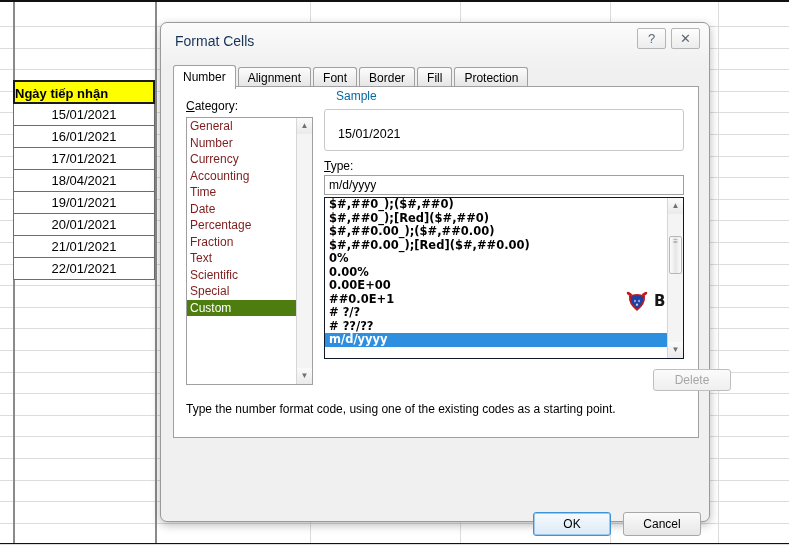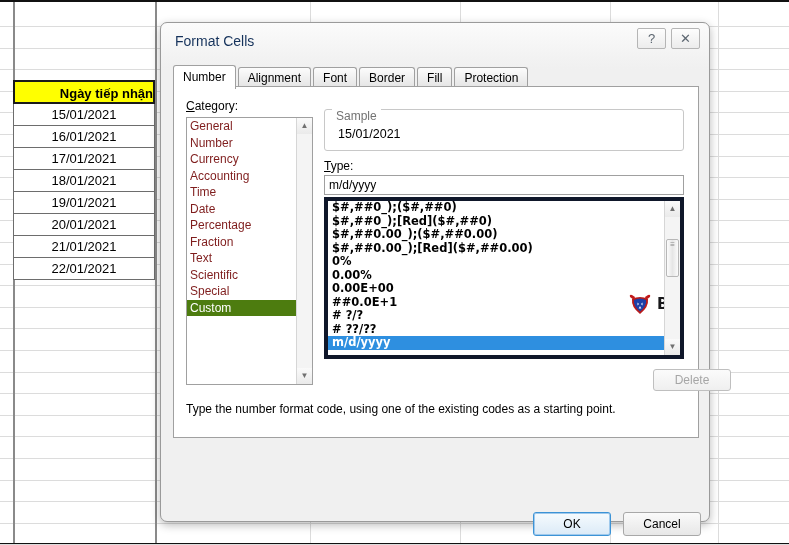--- a/index.html
+++ b/index.html
@@ -45,21 +45,21 @@
     left: 13px;
     top: 78px;
     width: 142px;
   }
   .sheet-header-cell {
     height: 24px;
     line-height: 24px;
     background: #ffff00;
     border: 2px solid #1a1a1a;
     box-sizing: border-box;
-    text-align: right;
+    text-align: left;
     font-weight: bold;
     font-size: 13px;
     color: #000;
   }
   .sheet-cell {
     height: 22px;
     line-height: 21px;
     border: 1px solid #6d6d6d;
     border-top: none;
     box-sizing: border-box;
@@ -222,25 +222,25 @@
     position: absolute;
     left: 150px; top: 22px;
     width: 360px;
     height: 42px;
     border: 1px solid #c8c8c8;
     border-radius: 3px;
     box-sizing: border-box;
   }
   #sample-legend {
     position: absolute;
-    left: 158px; top: 22px;
+    left: 158px; top: 2px;
     background: #fff;
     padding: 0 4px;
     font-size: 12px;
-    color: #737373;
+    color: #0369a1;
   }
   #sample-value {
     position: absolute;
     left: 164px; top: 40px;
     font-size: 12.5px;
     color: #000;
   }
 
   
   #type-label { left: 150px; top: 72px; }
@@ -257,21 +257,21 @@
     padding-left: 4px;
     color: #000;
   }
 
   
   #type-list {
     position: absolute;
     left: 150px; top: 110px;
     width: 360px;
     height: 162px;
-    border: 4px solid #0f172a;
+    border: 1px solid #0f172a;
     background: #fff;
     box-sizing: border-box;
     overflow: hidden;
     text-decoration: underline;
   }
   #type-list-inner {
     position: absolute;
     left: 0; top: 0; right: 16px;
   }
   .type-item {
@@ -392,21 +392,21 @@
       <div class="grid-col-line" style="left: 610px;"></div>
       <div class="grid-col-line" style="left: 718px;"></div>
     </div>
 
   <div id="data-column">
     <div class="sheet-header-cell">Ngày tiếp nhận</div>
     <div id="date-cells">
         <div class="sheet-cell">15/01/2021</div>
         <div class="sheet-cell">16/01/2021</div>
         <div class="sheet-cell">17/01/2021</div>
-        <div class="sheet-cell">18/01/2021</div>
+        <div class="sheet-cell">18/04/2021</div>
         <div class="sheet-cell">19/01/2021</div>
         <div class="sheet-cell">20/01/2021</div>
         <div class="sheet-cell">21/01/2021</div>
         <div class="sheet-cell">22/01/2021</div>
       </div>
   </div>
 </div>
 
 <div id="dialog">
 

